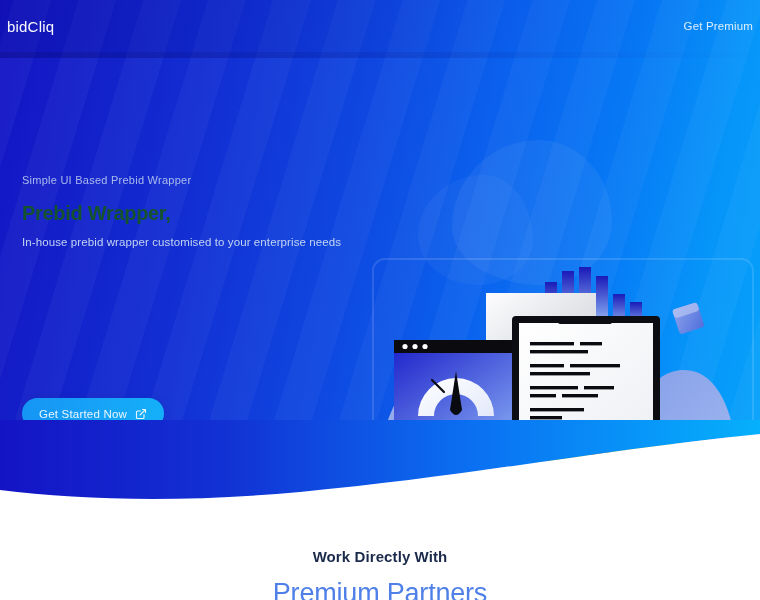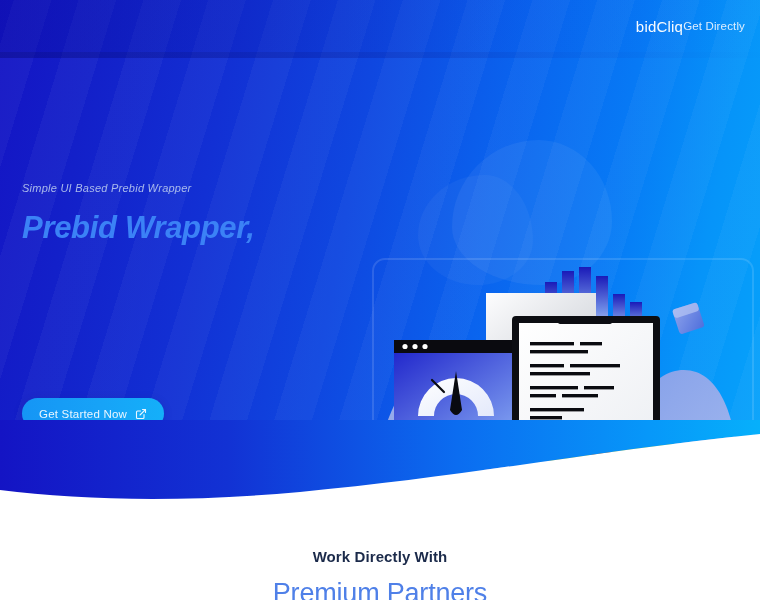--- a/index.html
+++ b/index.html
@@ -52,40 +52,40 @@
   }
   .blob-b {
     position:absolute; left:418px; top:175px; width:115px; height:110px;
     background:rgba(255,255,255,0.04);
     border-radius:58% 42% 48% 52% / 55% 60% 40% 45%;
   }
 
   
   .nav {
     position:absolute; left:0; top:0; width:760px; height:52px;
-    display:flex; align-items:center; justify-content:flex-end;
-    padding:0 15px; z-index:20;
+    display:flex; align-items:center; justify-content:space-between;
+    padding:0 7px; z-index:20;
   }
   .logo {
     font-size:15px; letter-spacing:0.2px; color:#ffffff;
     font-weight:400; opacity:0.97; user-select:none;
   }
   .nav-link {
     font-size:11.5px; color:#e8f3ff; letter-spacing:0.15px;
     text-decoration:none; opacity:0.95;
   }
 
   
-  .hero-copy { position:absolute; left:22px; top:182px; width:400px; z-index:15;font-style:italic; }
+  .hero-copy { position:absolute; left:22px; top:174px; width:400px; z-index:15; }
   .eyebrow {
     font-size:11px; color:#b9c9ef; letter-spacing:0.25px; opacity:0.9;
     margin-bottom:16px;
   }
   .headline {
-    font-size:31px; line-height:1.18; color:#3b82f6; font-weight:700;
+    font-size:20px; line-height:1.18; color:#14532d; font-weight:700;
     letter-spacing:-0.3px; margin-bottom:8px;
   }
   .headline .l2 { display:block; }
   .subcopy {
     font-size:11.5px; color:#c3d4f2; letter-spacing:0.1px; line-height:1.5;
   }
 
   .cta {
     position:absolute; left:22px; top:398px; z-index:16;
     display:inline-flex; align-items:center; gap:8px;
@@ -126,28 +126,29 @@
   <div class="hero-bg">
     <div class="hero-stripes"></div>
     <div class="blob-a"></div>
     <div class="blob-b"></div>
     <div class="header-band"></div>
     <div class="header-divider"></div>
   </div>
 
   <div class="nav">
     <div class="logo">bidCliq</div>
-    <a class="nav-link" href="#">Get Directly</a>
+    <a class="nav-link" href="#">Get Premium</a>
   </div>
 
   <div class="hero-copy">
     <div class="eyebrow">Simple UI Based Prebid Wrapper</div>
     <h1 class="headline">
       <span>Prebid Wrapper,</span>
     </h1>
+    <div class="subcopy">In-house prebid wrapper customised to your enterprise needs</div>
   </div>
 
   <button class="cta">
     <span>Get Started Now</span>
     <span>
       <svg width="12" height="12" viewBox="0 0 24 24" fill="none" stroke="#eaf6ff" stroke-width="2.2" stroke-linecap="round" stroke-linejoin="round">
         <path d="M18 13v6a2 2 0 0 1-2 2H5a2 2 0 0 1-2-2V8a2 2 0 0 1 2-2h6"></path>
         <polyline points="15 3 21 3 21 9"></polyline>
         <line x1="10" y1="14" x2="21" y2="3"></line>
       </svg>

